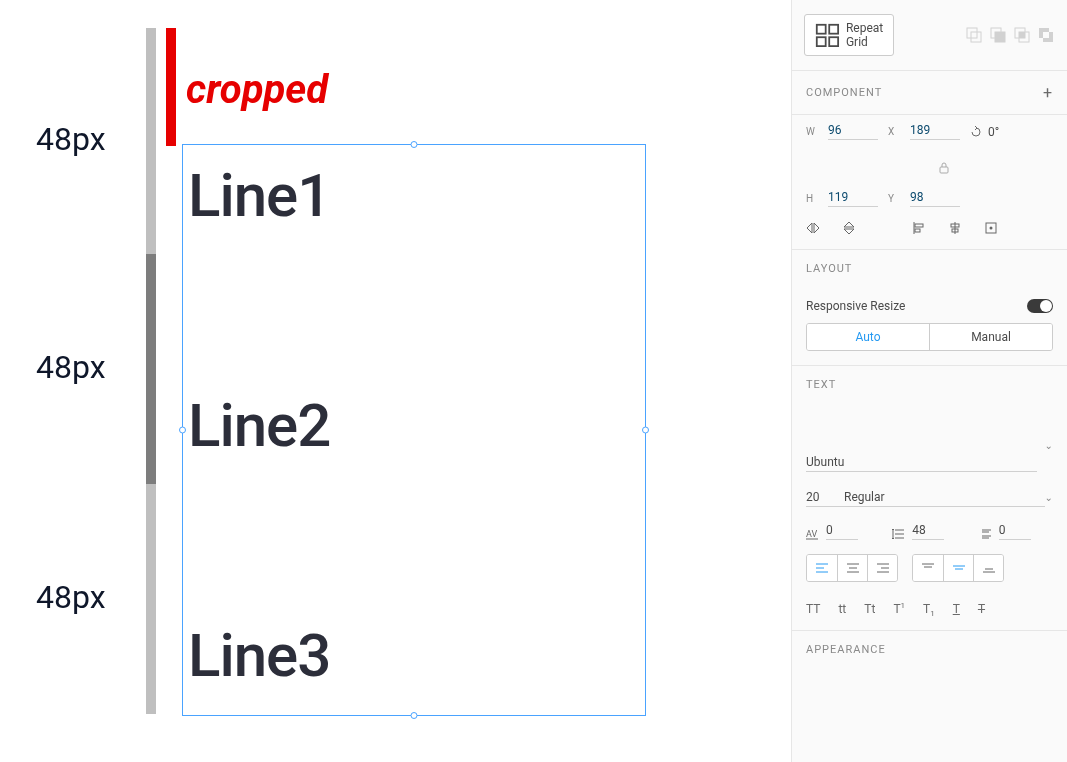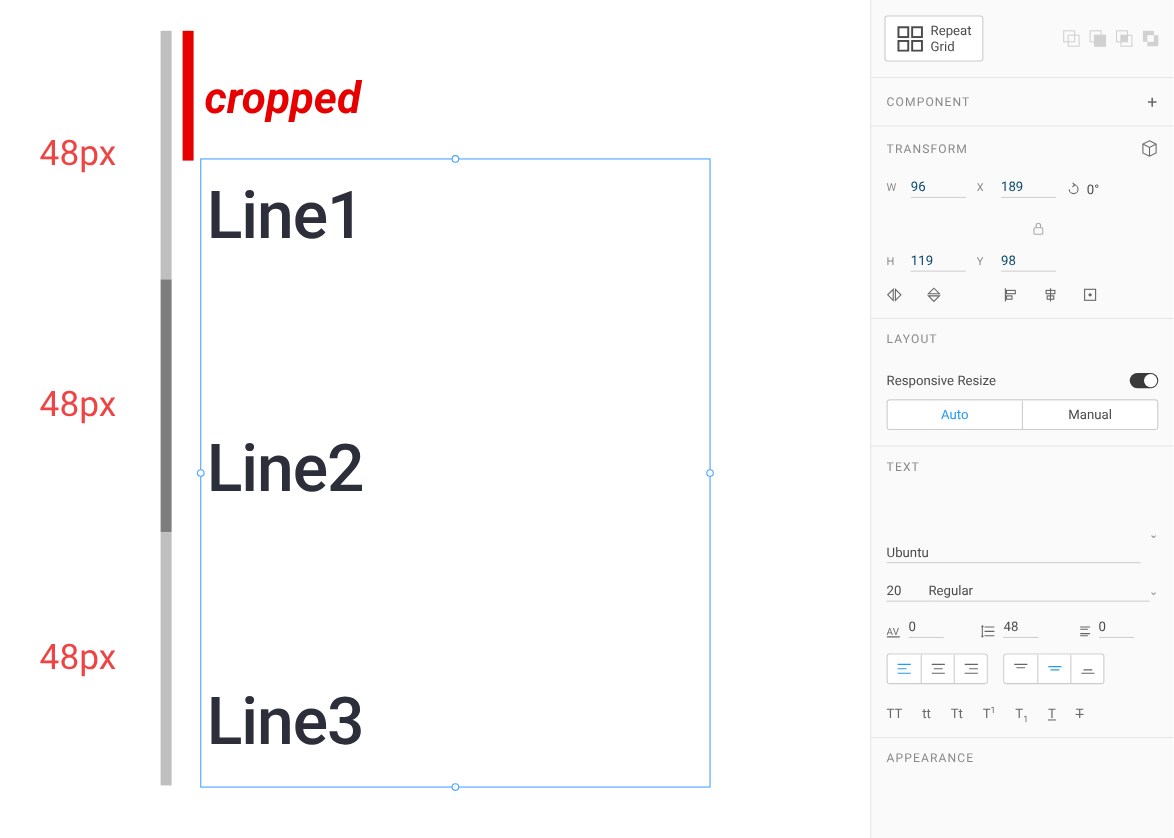--- a/index.html
+++ b/index.html
@@ -1,18 +1,18 @@
 <!DOCTYPE html>
 <html><head>
 <meta charset="utf-8">
 <style>
   * { box-sizing: border-box; margin: 0; padding: 0; font-family: -apple-system, BlinkMacSystemFont, "Segoe UI", Roboto, sans-serif; }
   body { width: 1067px; height: 762px; display: flex; background: #fff; overflow: hidden; }
   .canvas { flex: 1; position: relative; background: #fff; }
-  .ruler-label { position: absolute; font-size: 32px; color: #ef4444; }
+  .ruler-label { position: absolute; font-size: 32px; color: #0f172a; }
   .ruler-seg { position: absolute; width: 10px; }
   .red-bar { position: absolute; background: #e60000; }
   .cropped-text { position: absolute; color: #e60000; font-size: 40px; font-style: italic; font-weight: 700; }
   .text-box { position: absolute; border: 1px solid #4aa3ff; }
   .text-line { position: absolute; font-size: 60px; color: #2c2e3a; font-weight: 500; letter-spacing: -1px; }
   .handle { position: absolute; width: 7px; height: 7px; border: 1px solid #4aa3ff; background: #fff; border-radius: 50%; }
   .panel { width: 276px; background: #fafafa; border-left: 1px solid #e6e6e6; font-size: 12px; color: #4b4b4b; display: flex; flex-direction: column; }
   .panel-top { padding: 14px 12px; display: flex; align-items: center; justify-content: space-between; border-bottom: 1px solid #e6e6e6; }
   .repeat-grid { border: 1px solid #ccc; background: #fff; padding: 6px 10px; border-radius: 3px; display: flex; align-items: center; gap: 6px; cursor: pointer; font-size: 12px; }
   .bool-ops { display: flex; gap: 6px; }
@@ -109,26 +109,20 @@
         </svg>
     </div>
   </div>
 
   <div class="section-head">
     <span>COMPONENT</span>
     <span style="font-size:16px; color:#6a6a6a;">+</span>
   </div>
 
   <div>
-    <div class="section-head" style="border-bottom:none;">
-      <span>TRANSFORM</span>
-      <svg width="16" height="16" viewBox="0 0 16 16">
-          <path d="M8 1 L14 4 L14 12 L8 15 L2 12 L2 4 Z M2 4 L8 7 L14 4 M8 7 L8 15" fill="none" stroke="#6a6a6a" stroke-width="1"></path>
-        </svg>
-    </div>
     <div class="section-body">
       <div class="transform-grid">
         <span class="tlabel">W</span>
         <span class="tval">96</span>
         <span class="tlabel">X</span>
         <span class="tval">189</span>
         <span class="rot">
           <svg width="12" height="12" viewBox="0 0 12 12">
               <path d="M6 2 A4 4 0 1 1 2 6" fill="none" stroke="#6a6a6a"></path>
               <path d="M5 0 L7 2 L5 4" fill="none" stroke="#6a6a6a"></path>

